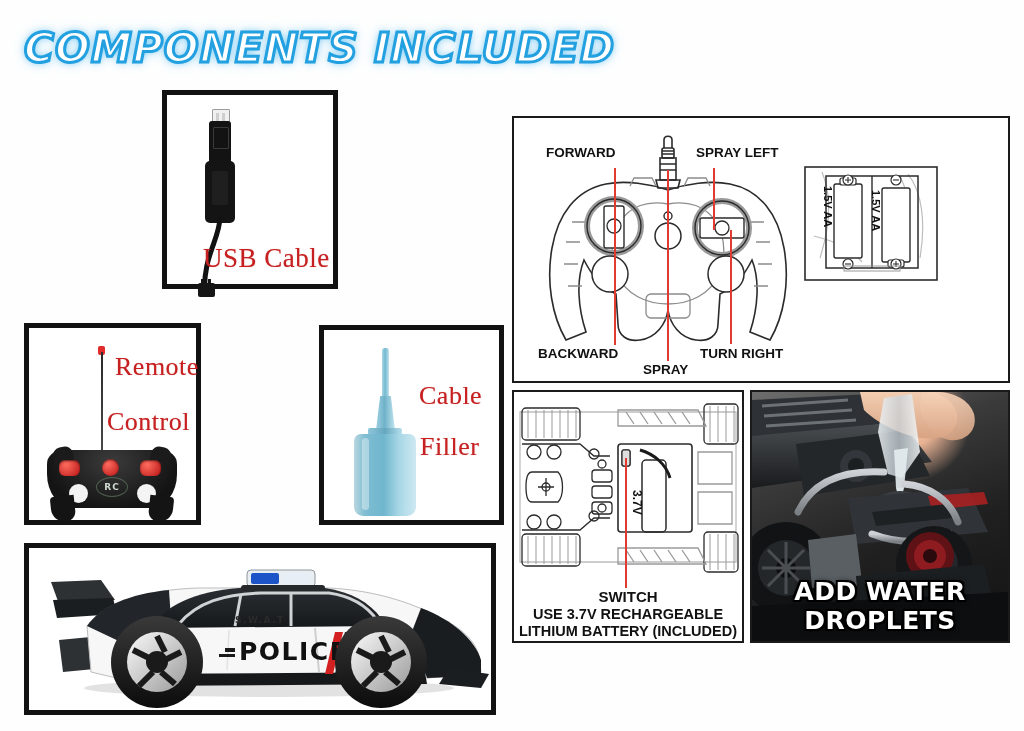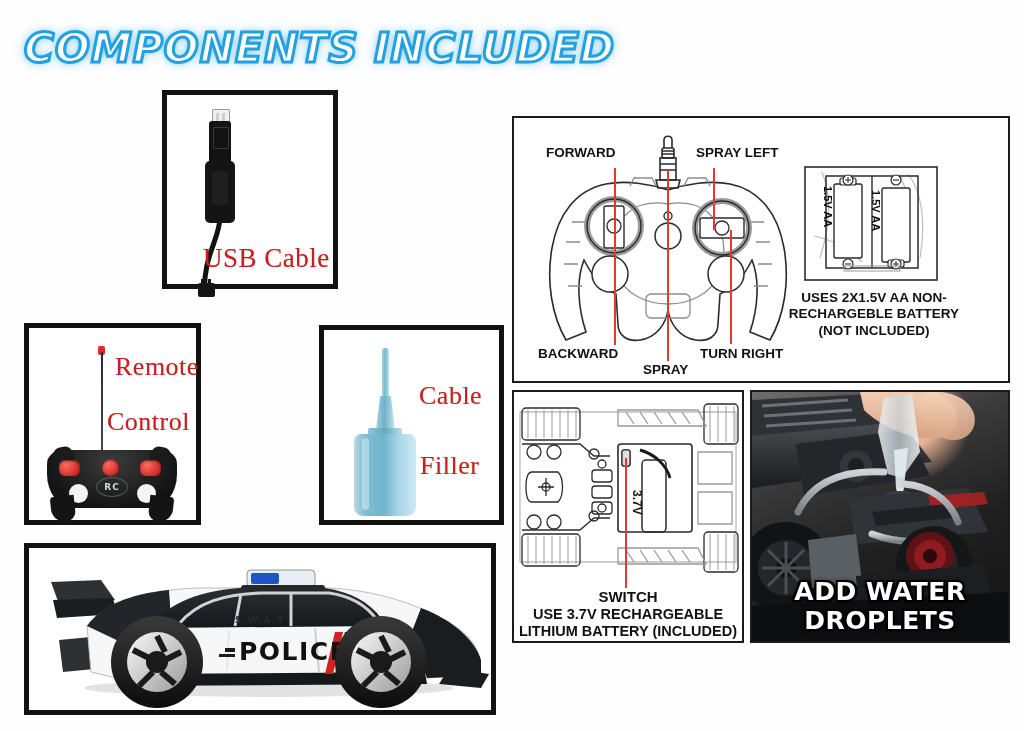--- a/index.html
+++ b/index.html
@@ -200,21 +200,21 @@
 </div>
 
 <div class="panel thick" style="left:319px;top:325px;width:185px;height:200px;">
   <div class="wf-wrap">
     <div class="wf-nozzle"></div>
     <div class="wf-neck"></div>
     <div class="wf-collar"></div>
     <div class="wf-bottle"></div>
   </div>
   <div class="redcap" style="left:95px;top:52px;">Cable</div>
-  <div class="redcap" style="left:96px;top:122px;">Filler</div>
+  <div class="redcap" style="left:96px;top:103px;">Filler</div>
 </div>
 
 <div class="panel thick" style="left:24px;top:543px;width:472px;height:172px;">
   <div class="photo-car">
     <svg width="462" height="162" viewBox="0 0 462 162">
       <defs>
         <linearGradient id="tyre" x1="0" y1="0" x2="0" y2="1">
           <stop offset="0" stop-color="#3a3a3a"></stop>
             <stop offset="1" stop-color="#0c0c0c"></stop>
         </linearGradient>
@@ -389,25 +389,20 @@
         <path d="M89 98 h6 M92 95 v6" stroke="#2b2b2b" stroke-width="1.1"></path>
 
         <rect x="40" y="100" width="56" height="5" fill="none" stroke="#9a9a9a" stroke-width="1"></rect>
       </svg>
       <div style="position:absolute;left:30px;top:20px;transform:rotate(90deg);transform-origin:left top;
                   font-size:11px;font-weight:bold;color:#111;white-space:nowrap;">1.5V AA</div>
       <div style="position:absolute;left:78px;top:24px;transform:rotate(90deg);transform-origin:left top;
                   font-size:11px;font-weight:bold;color:#111;white-space:nowrap;">1.5V AA</div>
     </div>
 
-    <div class="battcap" style="left:272px;top:172px;width:176px;">
-      <div>USES 2X1.5V AA NON-</div>
-      <div>RECHARGEBLE BATTERY</div>
-      <div>(NOT INCLUDED)</div>
-    </div>
   </div>
 </div>
 
 <div class="panel thin" style="left:512px;top:390px;width:232px;height:253px;">
   <div class="dwrap">
     <svg width="228" height="200" viewBox="0 0 228 200">
       <g fill="none" stroke="#2b2b2b" stroke-width="1.3">
 
         <path d="M6 20 L6 170 L222 170 L222 20 Z" stroke="#bdbdbd"></path>
 

